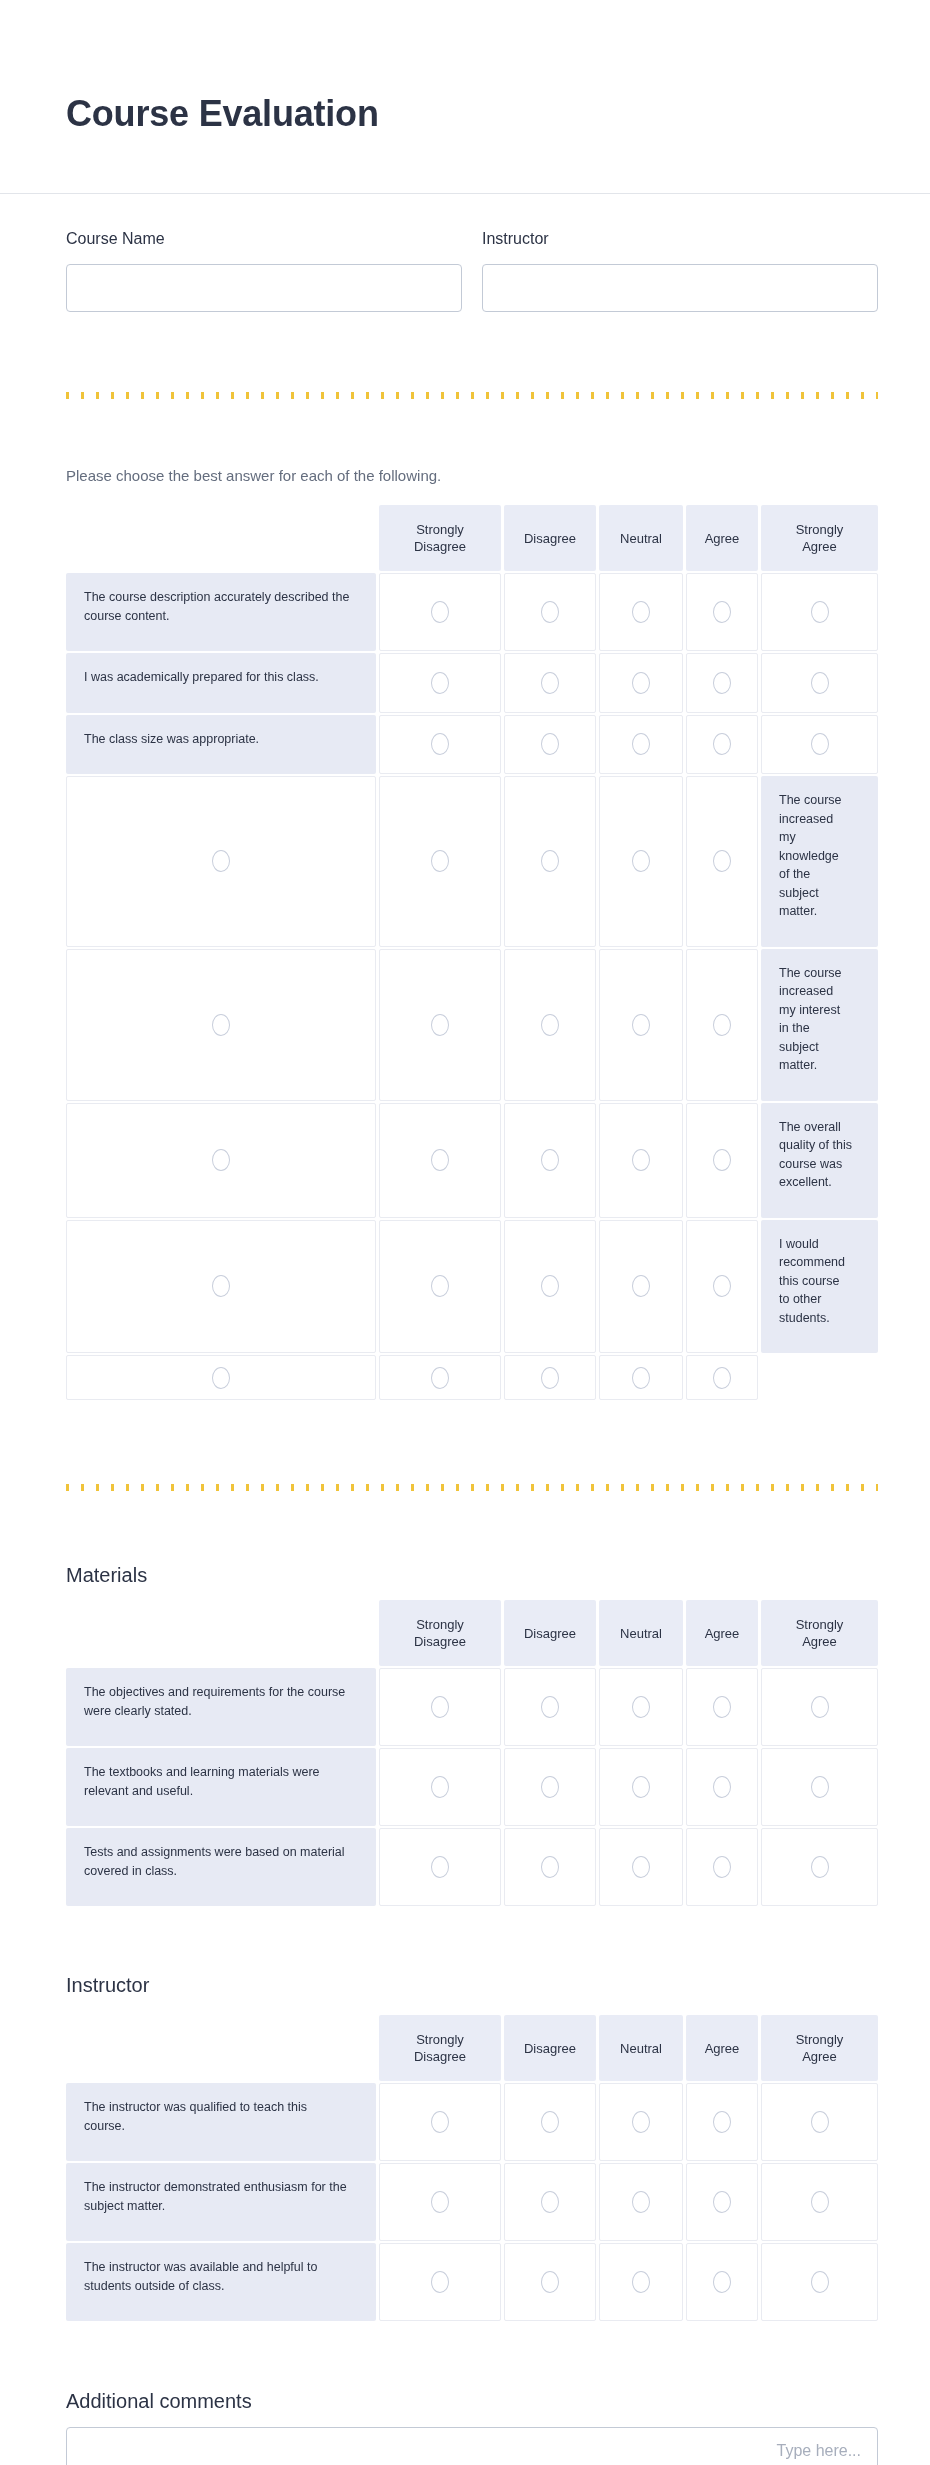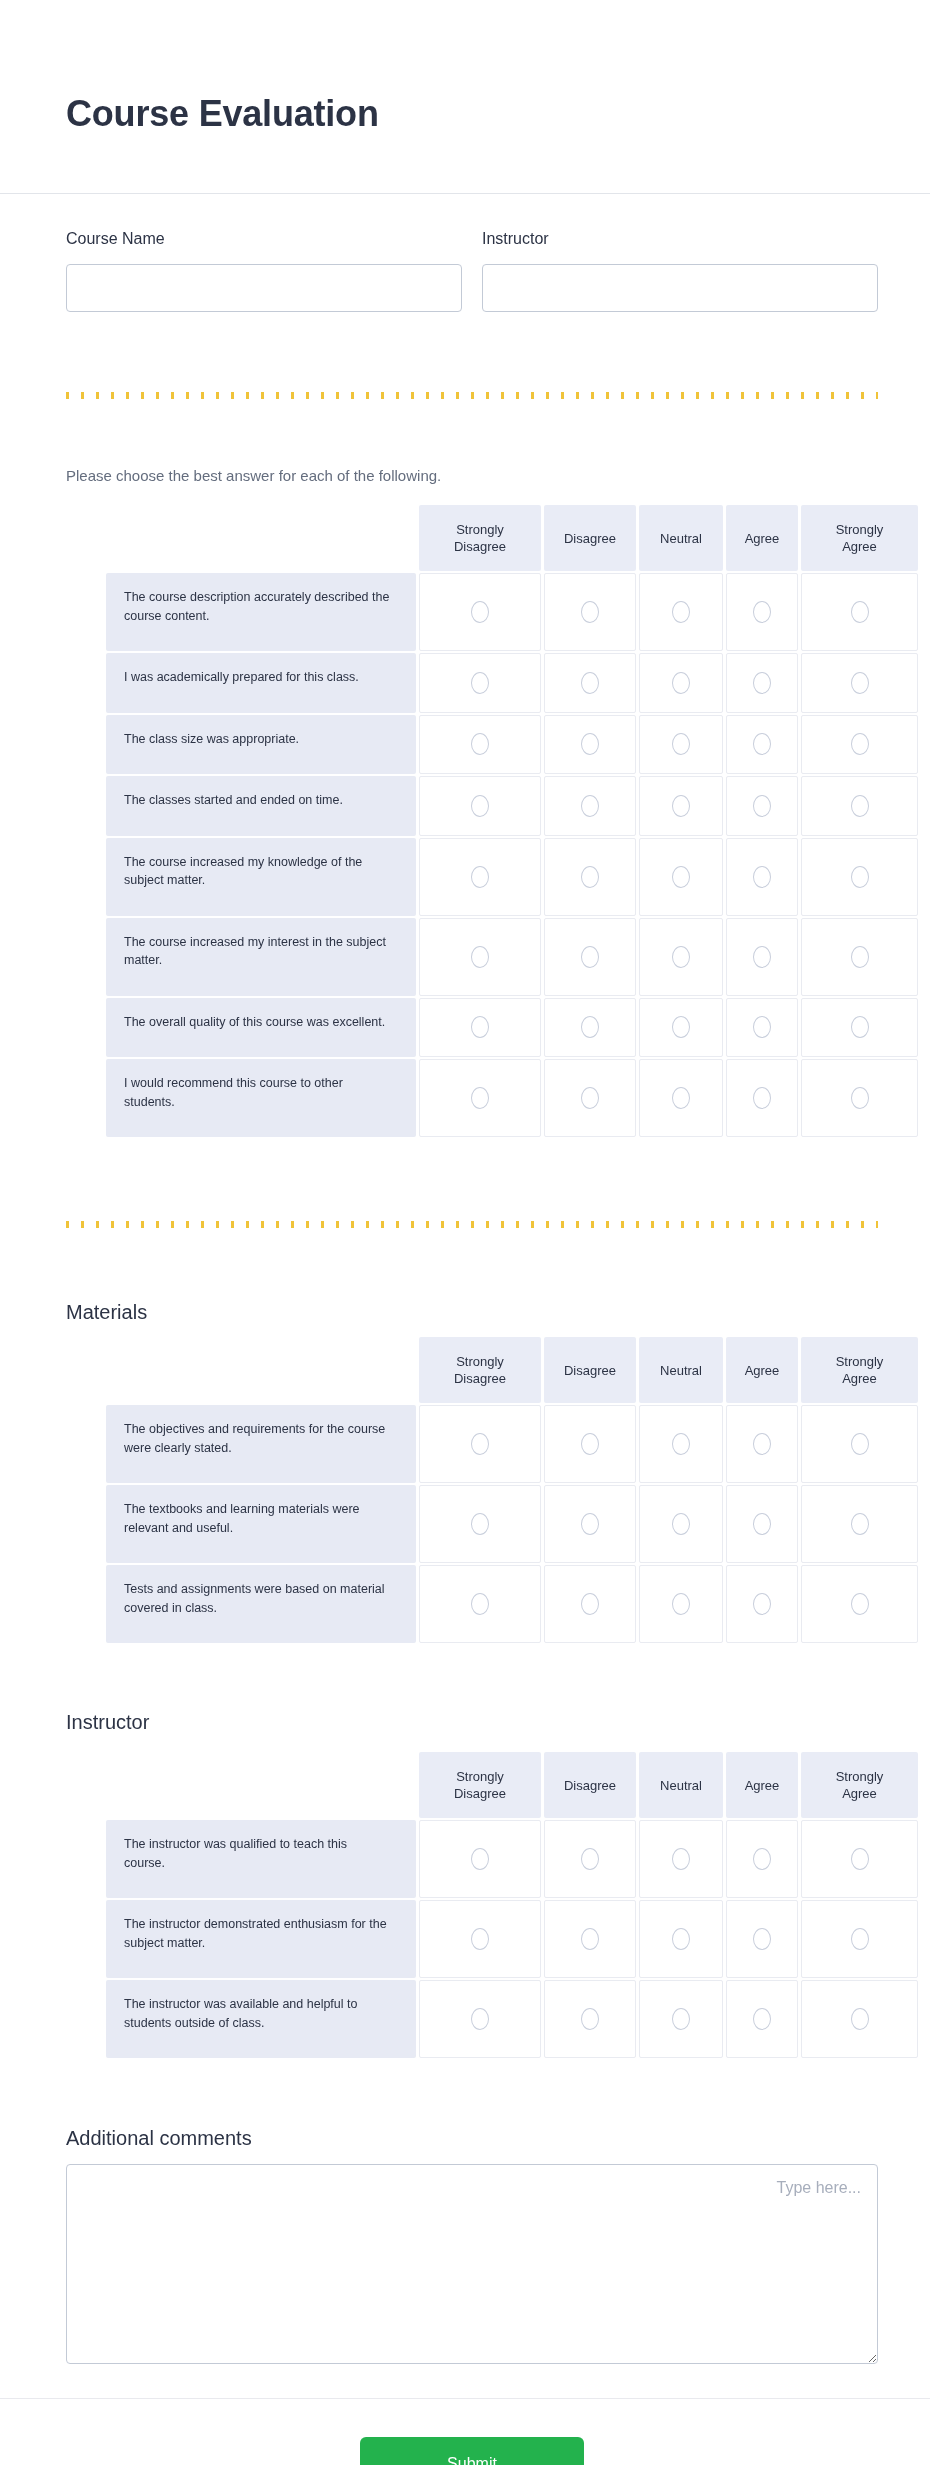--- a/index.html
+++ b/index.html
@@ -89,21 +89,20 @@
   .section-title.instructor { margin-top: 67px; }
   .section-title.comments { margin-top: 68px; }
 
   
   .matrix {
     display: grid;
     grid-template-columns: 310px 122px 92px 84px 72px 117px;
     gap: 2px 3px;
     width: 812px;
     margin-top: 18px;
-    margin-left: 40px;
   }
   .matrix.tight { margin-top: 13px; }
   .mcell { border-radius: 2px; }
   .corner { background: transparent; }
   .hcell {
     background: #e9ecf6;
     min-height: 66px;
     display: flex;
     align-items: center;
     justify-content: center;
@@ -270,23 +269,20 @@
         </div>
         <div class="mcell rcell">
           <div class="radio" role="radio" aria-checked="false"></div>
         </div>
         <div class="mcell rcell">
           <div class="radio" role="radio" aria-checked="false"></div>
         </div>
         <div class="mcell rcell">
           <div class="radio" role="radio" aria-checked="false"></div>
         </div>
-        <div class="mcell lcell">
-          <span>The classes started and ended on time.</span>
-        </div>
         <div class="mcell rcell">
           <div class="radio" role="radio" aria-checked="false"></div>
         </div>
         <div class="mcell rcell">
           <div class="radio" role="radio" aria-checked="false"></div>
         </div>
         <div class="mcell rcell">
           <div class="radio" role="radio" aria-checked="false"></div>
         </div>
         <div class="mcell rcell">

